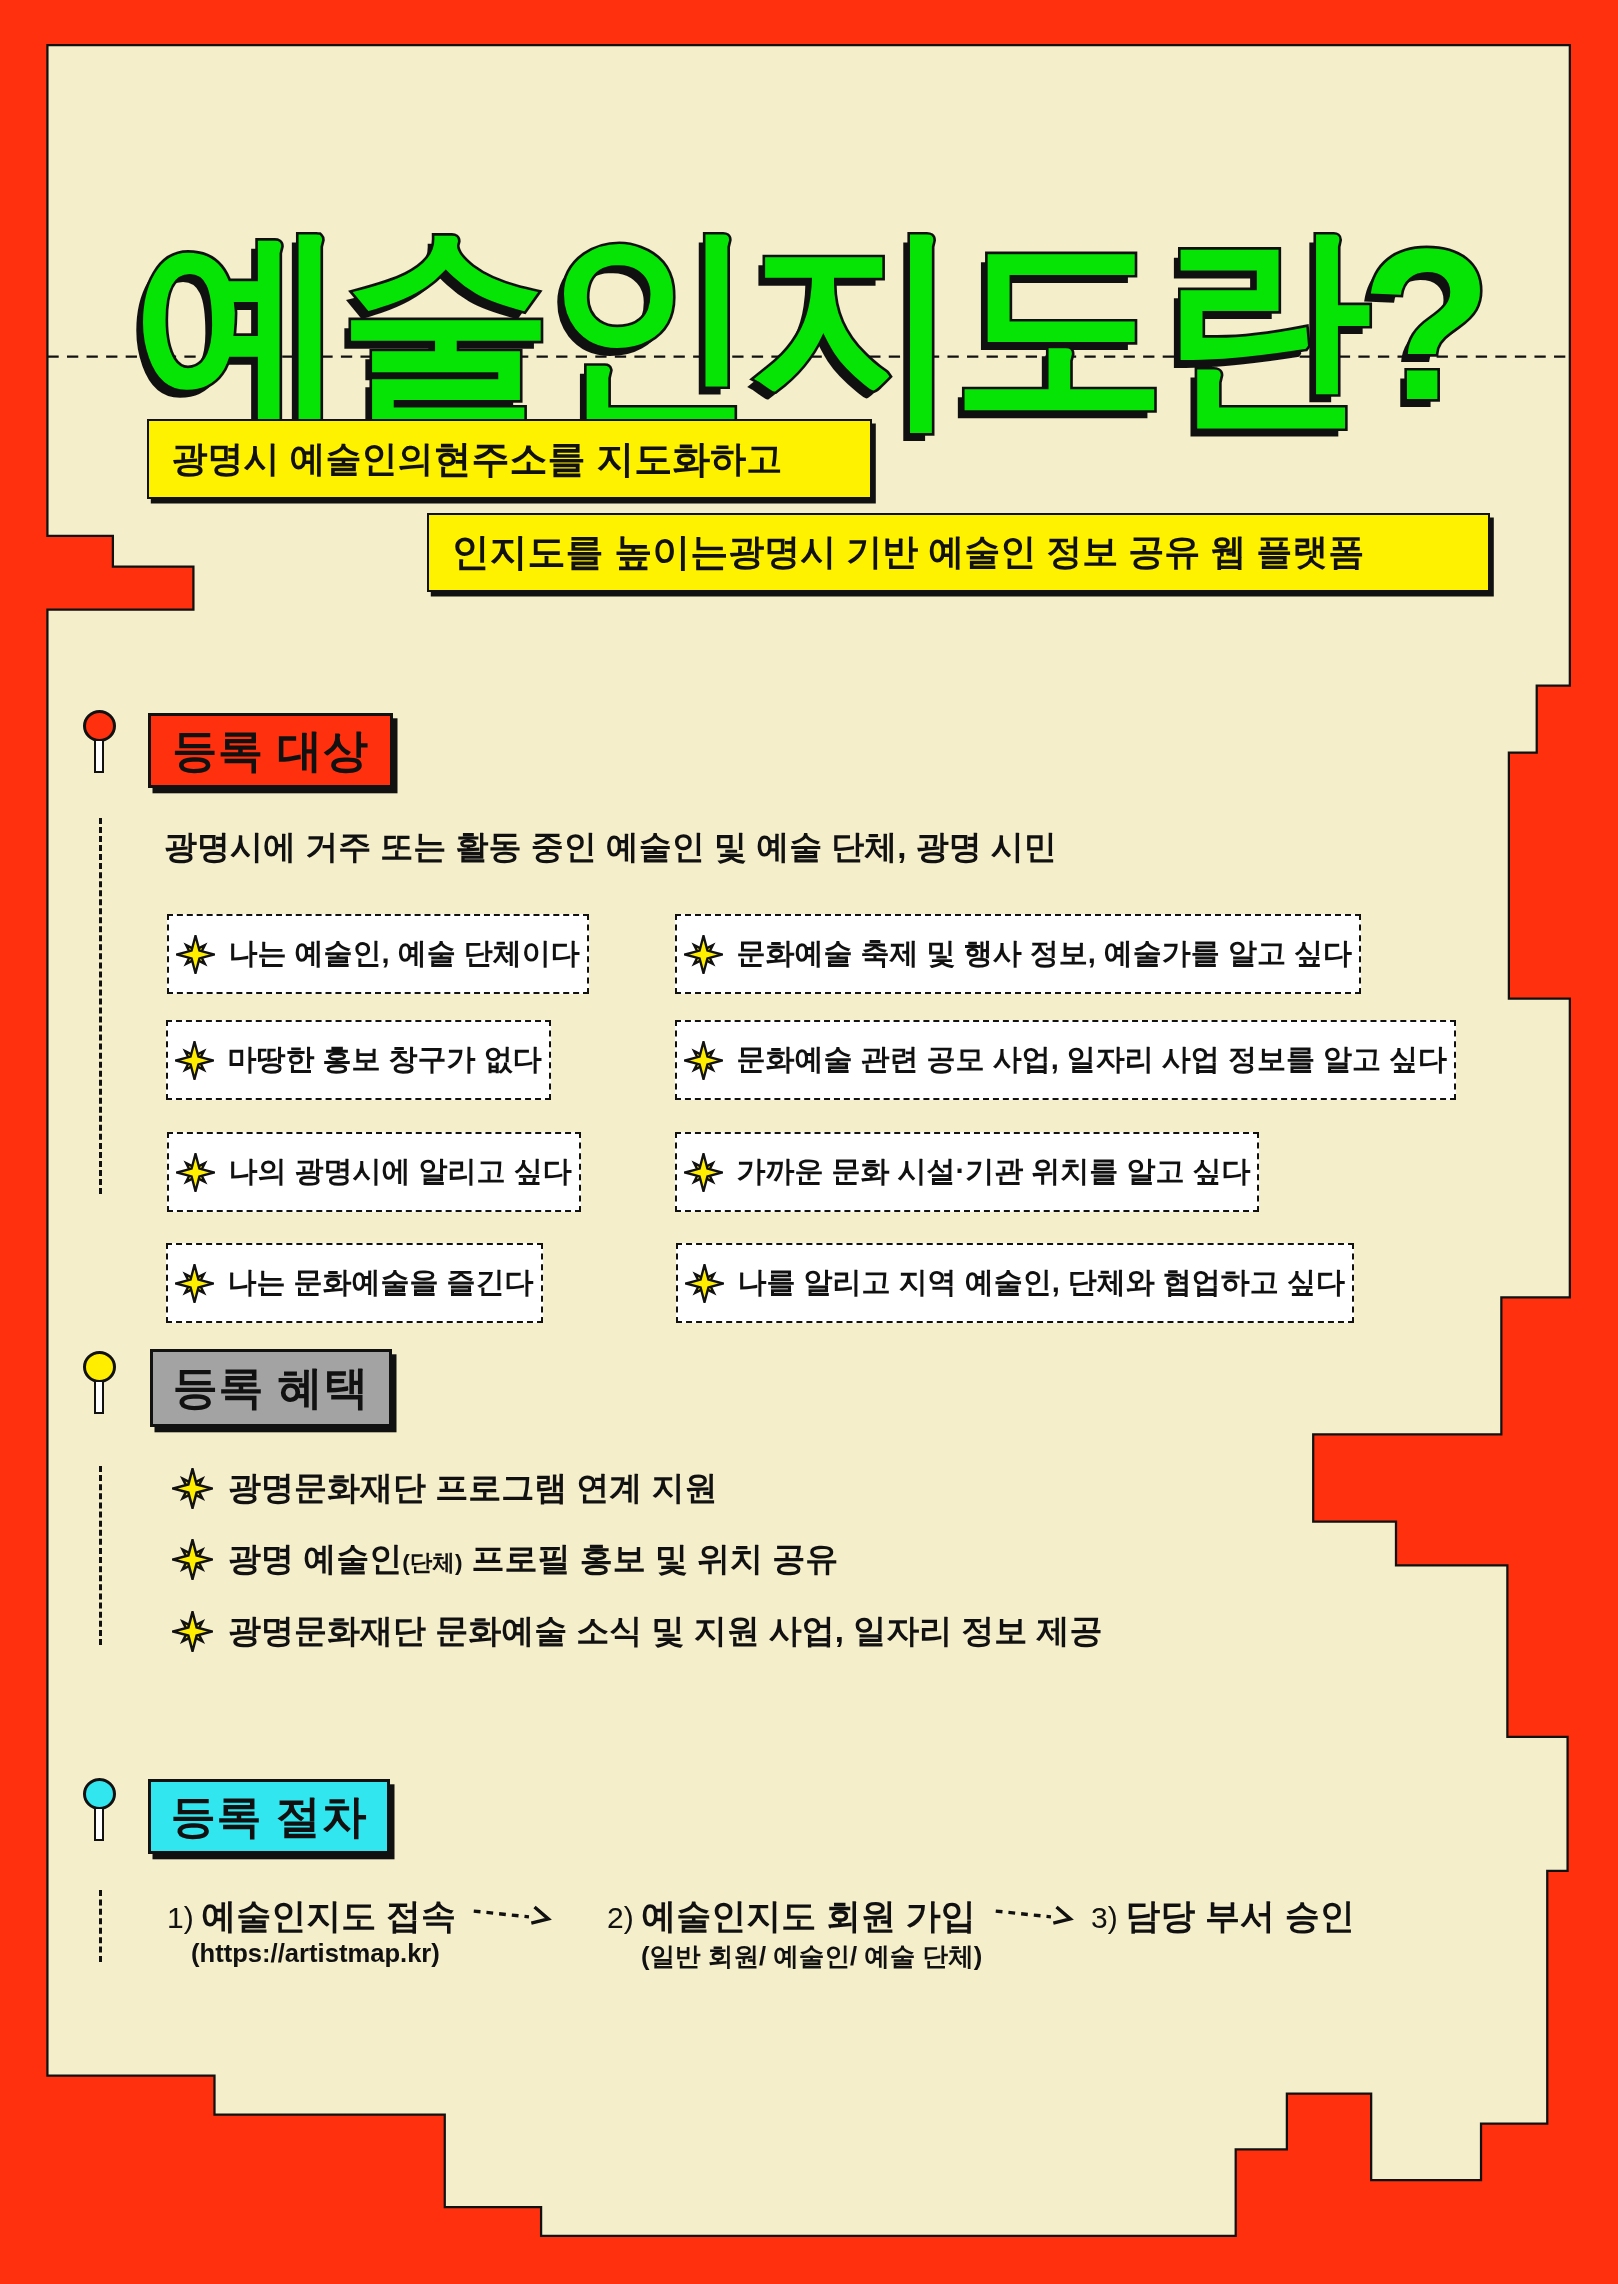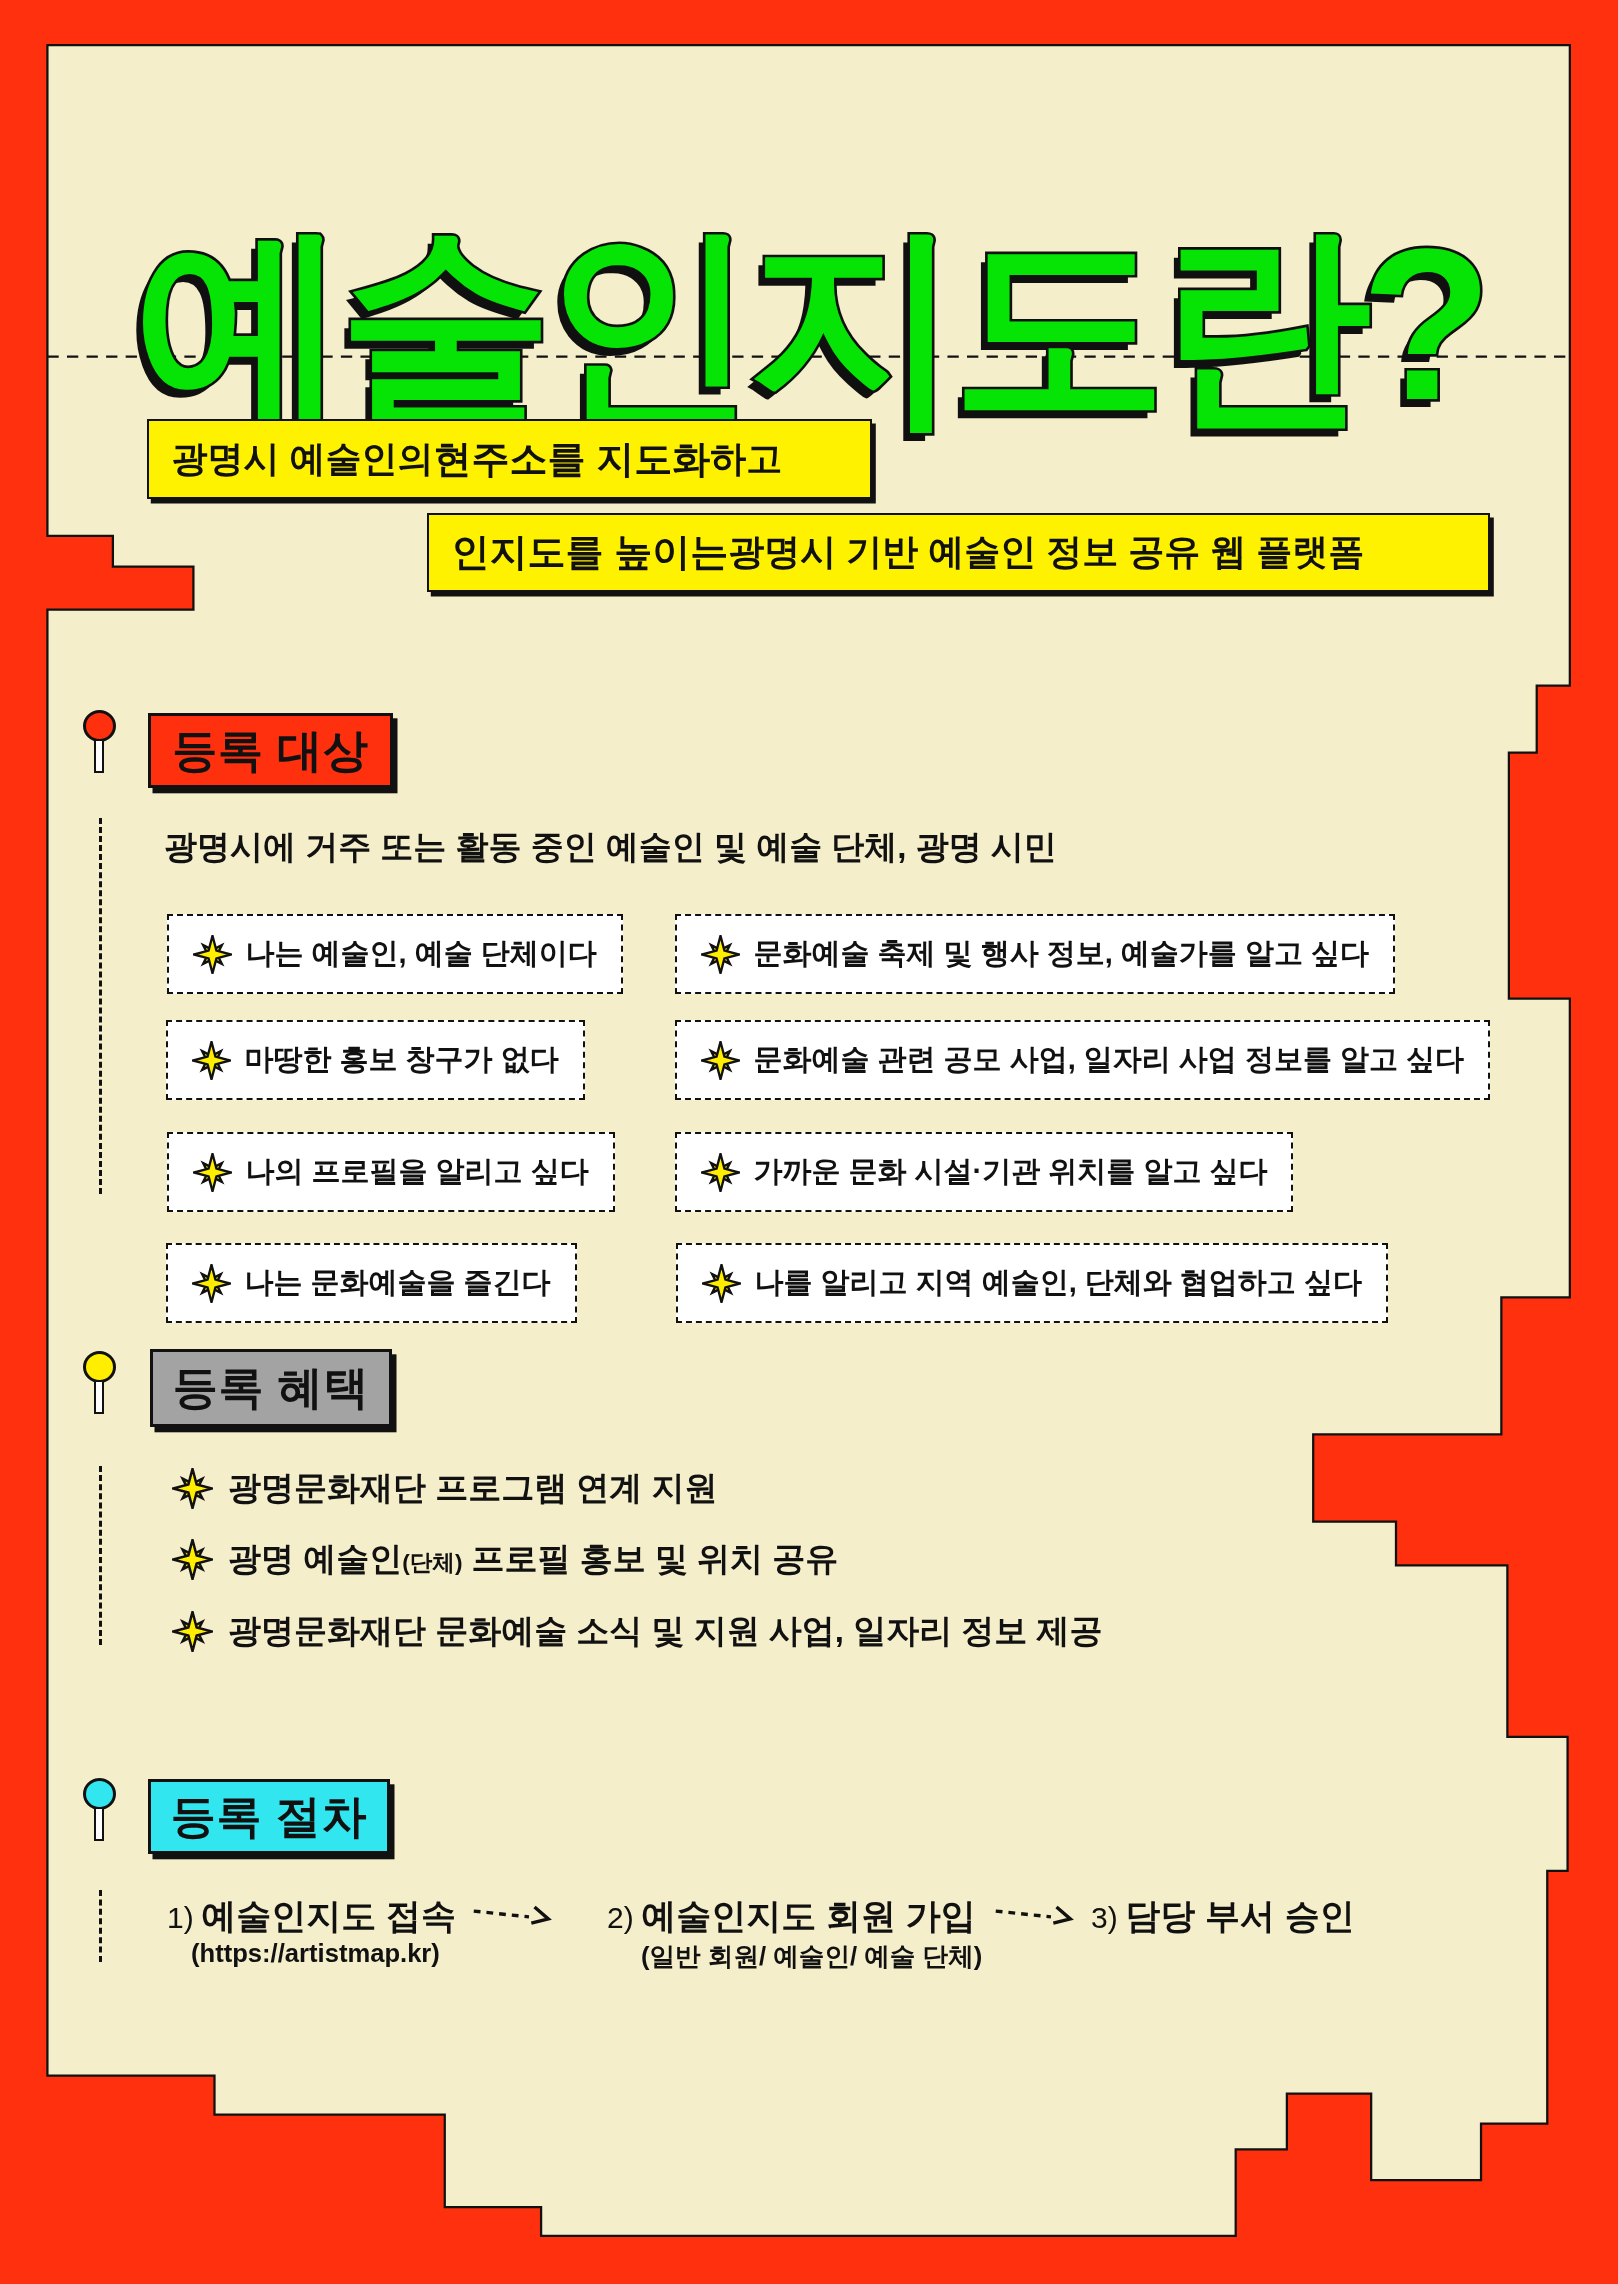--- a/index.html
+++ b/index.html
@@ -56,21 +56,21 @@
   .vline{position:absolute;left:99px;width:0;border-left:3px dashed #111;}
   .v1{top:818px;height:376px;}
   .v2{top:1466px;height:179px;}
   .v3{top:1890px;height:72px;}
 
   .desc{position:absolute;left:164px;top:825px;font-size:33px;font-weight:700;white-space:nowrap;}
 
   
   .chk{
     position:absolute;display:inline-flex;align-items:center;gap:13.5px;
-    background:#fff;border:2.3px dashed #111;padding:0 24px;height:80px;
+    background:#fff;border:2.3px dashed #111;padding:0 7px;height:80px;
     font-size:29px;font-weight:700;color:#111;white-space:nowrap;box-sizing:border-box;
   }
   .spark{width:39px;height:39px;flex:0 0 auto;}
   .spark path{fill:#ffee00;stroke:#111;stroke-width:6;stroke-linejoin:miter;}
 
   
   .ben{position:absolute;left:172px;display:flex;align-items:center;gap:15px;font-size:33px;font-weight:700;white-space:nowrap;}
   .ben .spark{width:41px;height:41px;}
   .ben .small{font-size:22.6px;font-weight:600;}
 
@@ -131,21 +131,21 @@
         <path d="M26 26 L50 38 L74 26 L62 50 L74 74 L50 62 L26 74 L38 50 Z"></path>
         <path d="M50 2 L60 40 L98 50 L60 60 L50 98 L40 60 L2 50 L40 40 Z"></path>
       </svg>
     <span>마땅한 홍보 창구가 없다</span>
   </div>
   <div class="chk" style="left:167px;top:1132px;">
     <svg class="spark" viewBox="0 0 100 100">
         <path d="M26 26 L50 38 L74 26 L62 50 L74 74 L50 62 L26 74 L38 50 Z"></path>
         <path d="M50 2 L60 40 L98 50 L60 60 L50 98 L40 60 L2 50 L40 40 Z"></path>
       </svg>
-    <span>나의 프로필을 알리고 싶다</span>
+    <span>나의 광명시에 알리고 싶다</span>
   </div>
   <div class="chk" style="left:166px;top:1243px;">
     <svg class="spark" viewBox="0 0 100 100">
         <path d="M26 26 L50 38 L74 26 L62 50 L74 74 L50 62 L26 74 L38 50 Z"></path>
         <path d="M50 2 L60 40 L98 50 L60 60 L50 98 L40 60 L2 50 L40 40 Z"></path>
       </svg>
     <span>나는 문화예술을 즐긴다</span>
   </div>
 
   <div class="chk" style="left:675px;top:914px;">

